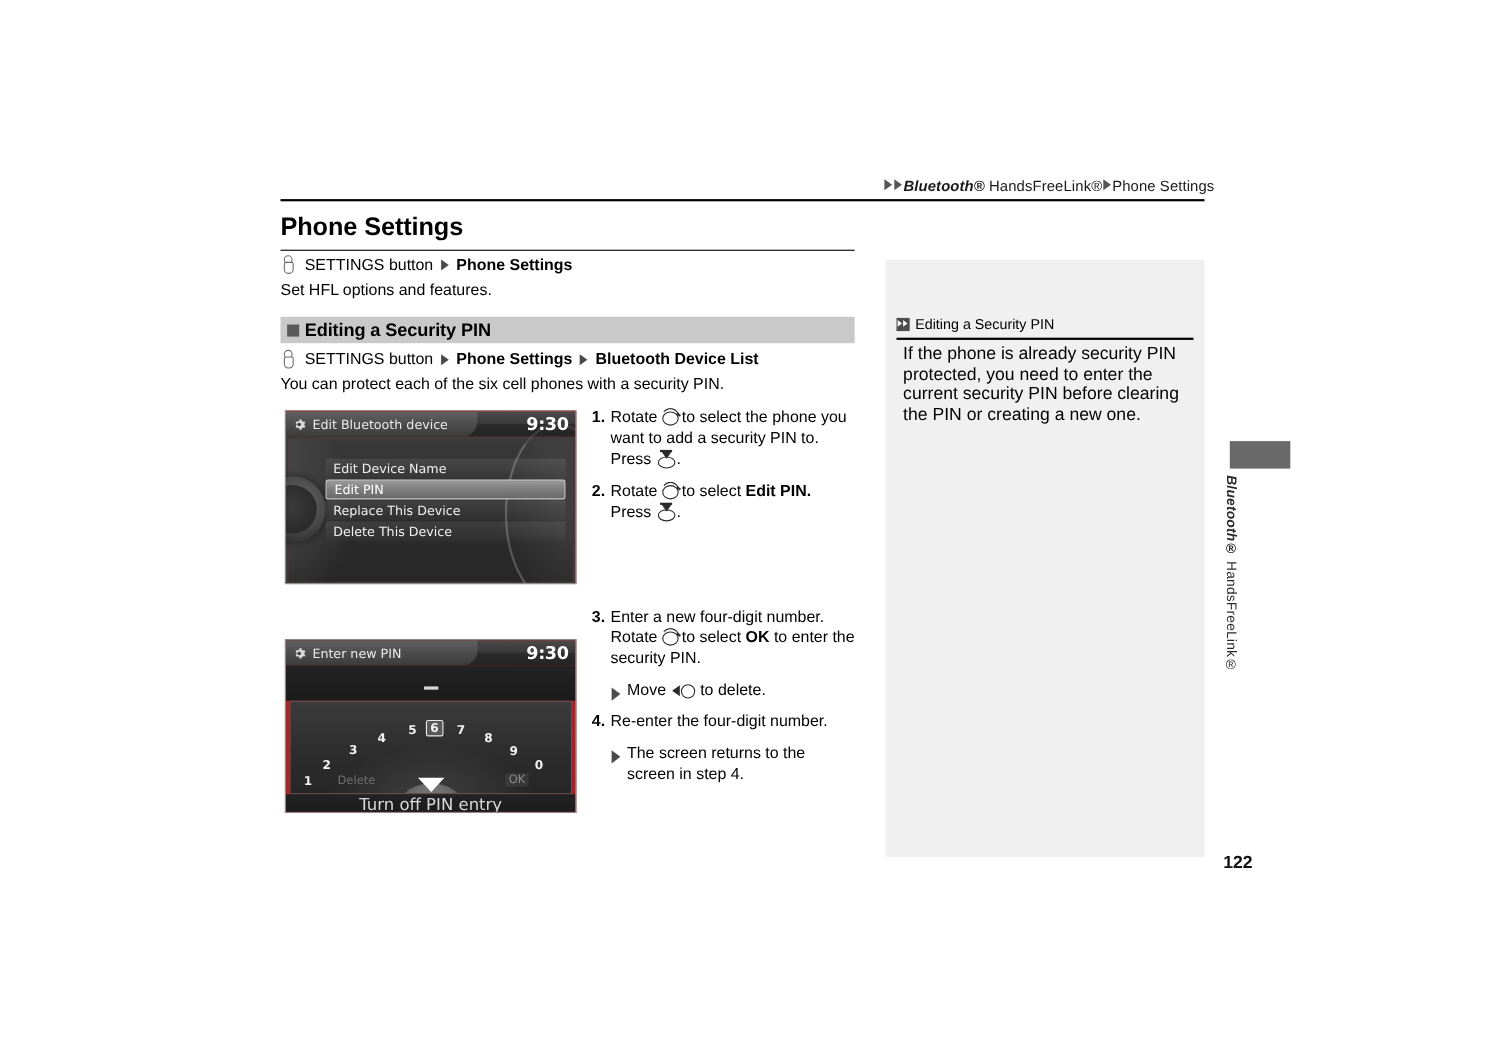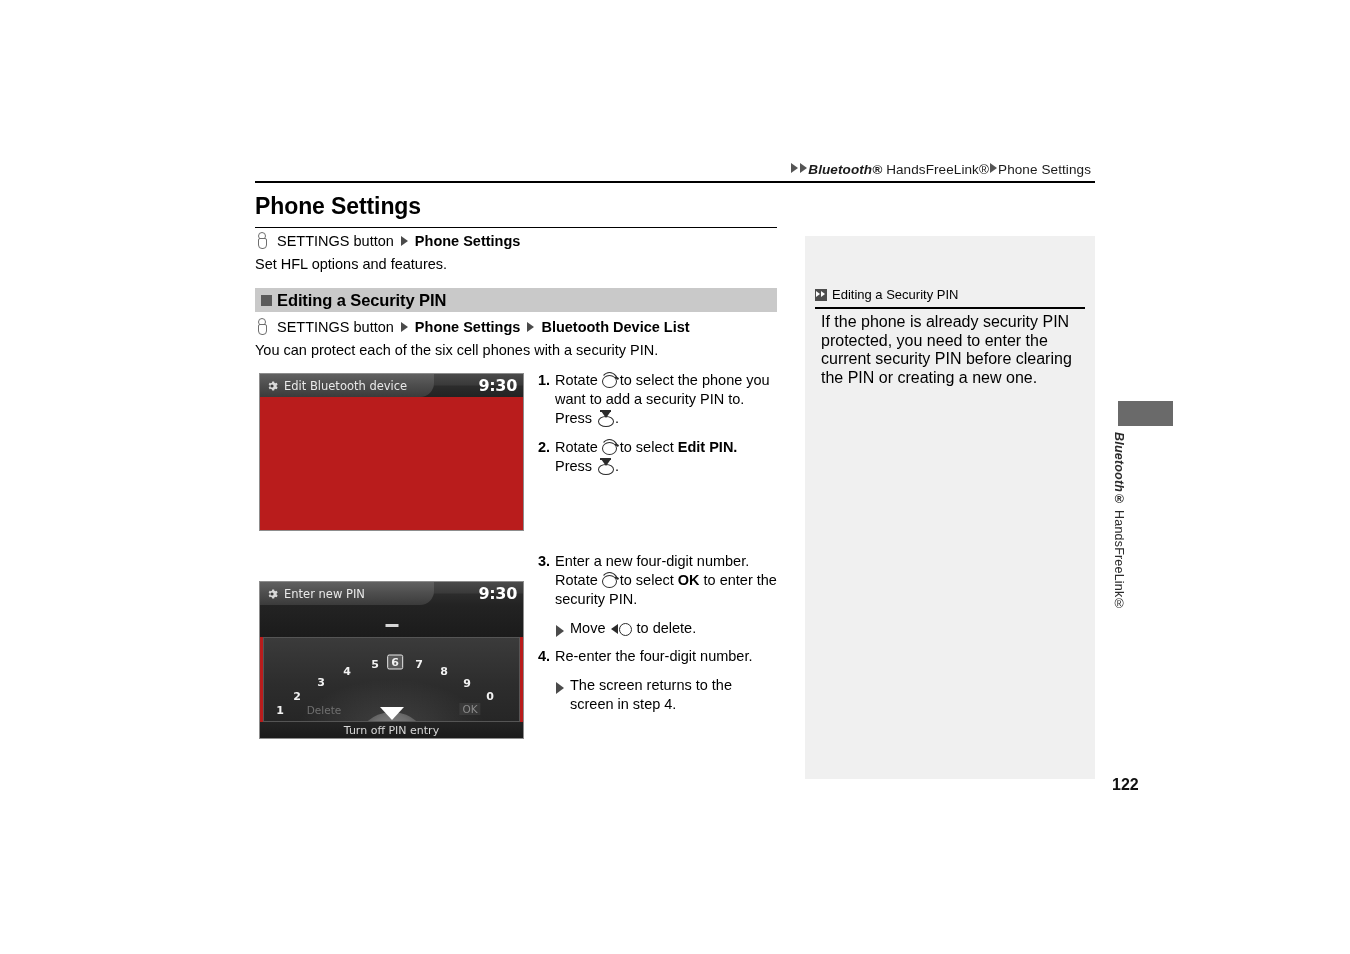--- a/index.html
+++ b/index.html
@@ -12,21 +12,21 @@
     height: 954px;
     position: relative;
     font-family: "Liberation Sans", sans-serif;
     color: #000000;
     overflow: hidden;
   }
 
   
   .topbar {
     position: absolute;
-    left: 251px;
+    left: 264px;
     top: 158px;
     width: 840px;
     height: 22px;
     display: flex;
     justify-content: flex-end;
     align-items: center;
   }
   .topbar-text {
     font-size: 13.5px;
     color: #1a1a1a;
@@ -349,21 +349,21 @@
   }
   .shot2-foot {
     position: relative;
     height: 17px;
     background: linear-gradient(180deg,#242424 0%,#1a1a1a 100%);
     display: flex;
     align-items: center;
     justify-content: center;
   }
   .foot-text {
-    font-size: 11px;
+    font-size: 15px;
     color: #d8d8d8;
     font-family: "DejaVu Sans", sans-serif;
   }
 
   
   .steps {
     position: absolute;
     left: 538px;
     top: 371px;
     width: 240px;
@@ -619,20 +619,30 @@
 <div class="bodytext t2">You can protect each of the six cell phones with a security PIN.</div>
 
 <div class="shot shot1">
   <div class="shot-header">
     <svg class="gear-icon" viewBox="0 0 24 24">
       <path fill="#d9d9d9" d="M12 8a4 4 0 1 0 0 8 4 4 0 0 0 0-8zm9.4 4c0-.5 0-1-.1-1.4l2-1.5-2-3.4-2.3 1a7.6 7.6 0 0 0-2.4-1.4l-.3-2.5h-4l-.3 2.5c-.9.3-1.7.8-2.4 1.4l-2.3-1-2 3.4 2 1.5a8 8 0 0 0 0 2.8l-2 1.5 2 3.4 2.3-1c.7.6 1.5 1.1 2.4 1.4l.3 2.5h4l.3-2.5c.9-.3 1.7-.8 2.4-1.4l2.3 1 2-3.4-2-1.5c.1-.4.1-.9.1-1.4z"></path>
       <circle cx="12" cy="12" r="3.2" fill="#3a3a3a"></circle>
     </svg>
     <span class="shot-title">Edit Bluetooth device</span>
     <span class="shot-clock">9:30</span>
+  </div>
+  <div class="shot1-body">
+    <div class="dial-left"></div>
+    <div class="arc-right"></div>
+    <div class="menu-list">
+      <div class="menu-row">Edit Device Name</div>
+      <div class="menu-row sel">Edit PIN</div>
+      <div class="menu-row">Replace This Device</div>
+      <div class="menu-row">Delete This Device</div>
+    </div>
   </div>
 </div>
 
 <div class="shot shot2">
   <div class="shot-header">
     <svg class="gear-icon" viewBox="0 0 24 24">
       <path fill="#d9d9d9" d="M12 8a4 4 0 1 0 0 8 4 4 0 0 0 0-8zm9.4 4c0-.5 0-1-.1-1.4l2-1.5-2-3.4-2.3 1a7.6 7.6 0 0 0-2.4-1.4l-.3-2.5h-4l-.3 2.5c-.9.3-1.7.8-2.4 1.4l-2.3-1-2 3.4 2 1.5a8 8 0 0 0 0 2.8l-2 1.5 2 3.4 2.3-1c.7.6 1.5 1.1 2.4 1.4l.3 2.5h4l.3-2.5c.9-.3 1.7-.8 2.4-1.4l2.3 1 2-3.4-2-1.5c.1-.4.1-.9.1-1.4z"></path>
       <circle cx="12" cy="12" r="3.2" fill="#3a3a3a"></circle>
     </svg>
     <span class="shot-title">Enter new PIN</span>

